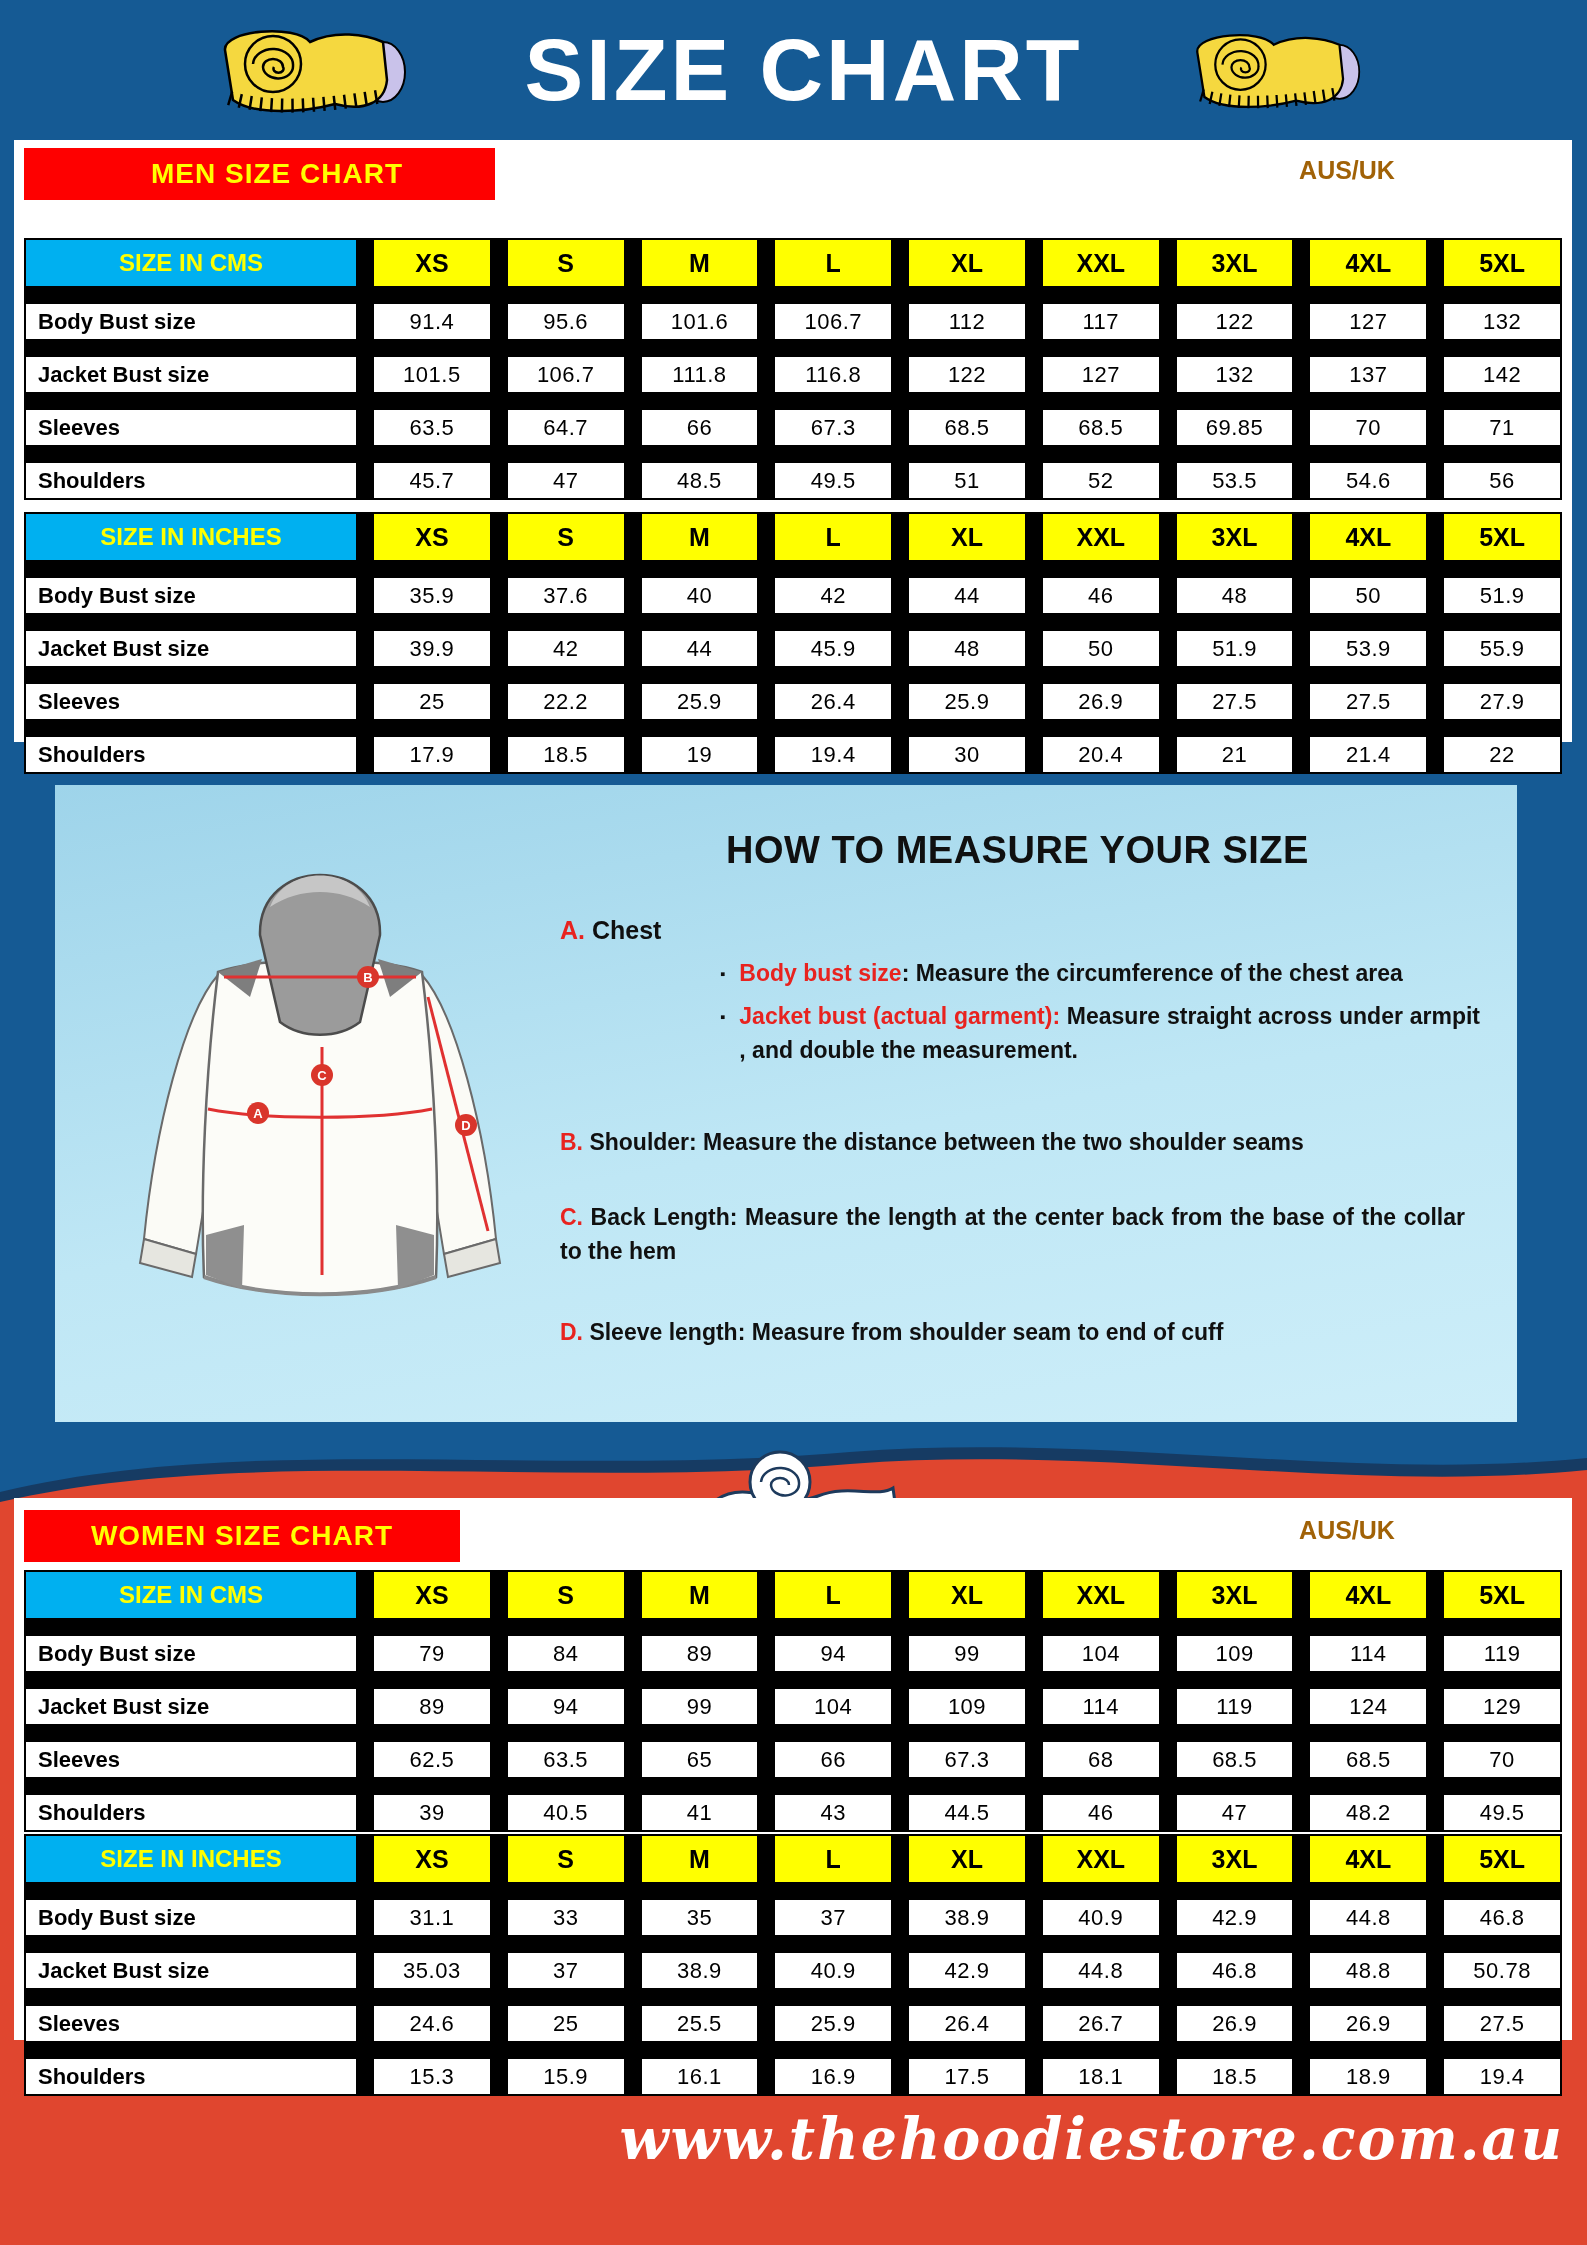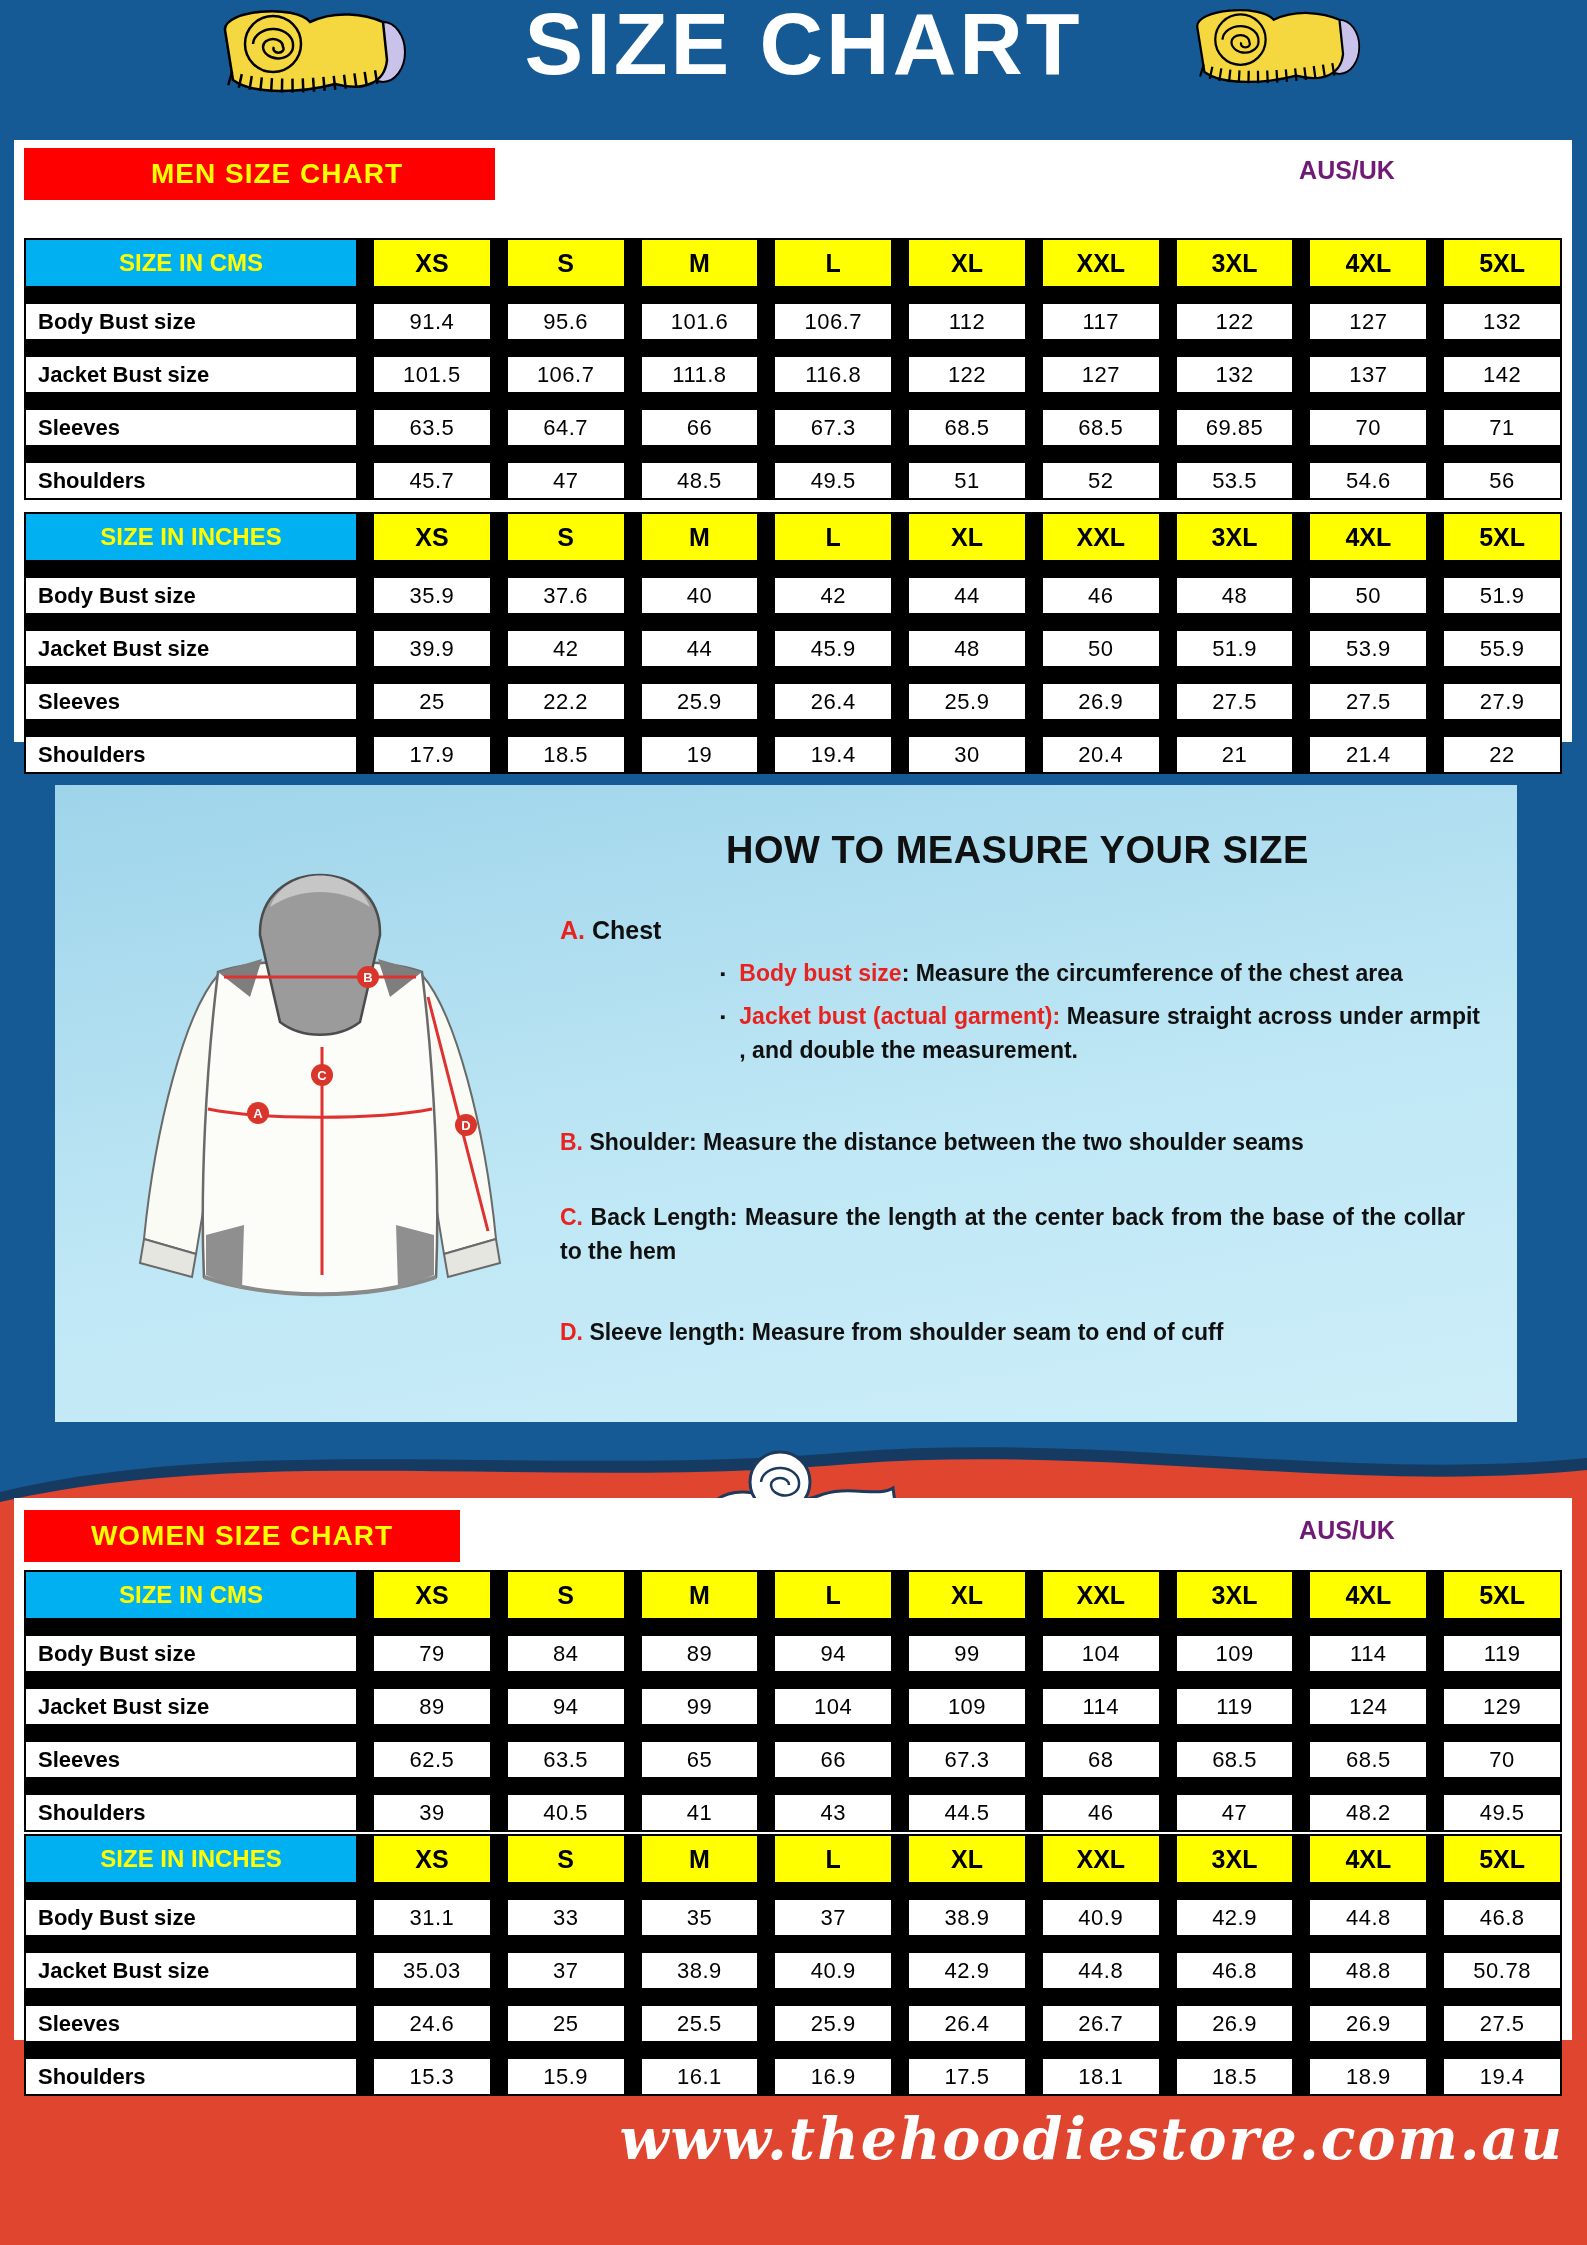--- a/index.html
+++ b/index.html
@@ -3,33 +3,33 @@
 <meta charset="utf-8">
 <style>
   html,body{margin:0;padding:0;}
   body{
     width:1587px;height:2245px;position:relative;overflow:hidden;
     background:#155A94;
     font-family:"Liberation Sans", sans-serif;
   }
   
   .header{position:absolute;top:0;left:0;width:1587px;height:140px;
-    display:flex;justify-content:center;gap:105px;}
+    display:flex;align-items:center;justify-content:center;gap:105px;}
   .header .title{color:#fff;font-size:88px;font-weight:800;letter-spacing:3px;line-height:1;}
   .tape-svg{display:block;}
   
   .panel{position:absolute;left:14px;width:1558px;background:#fff;}
   .panel.men{top:140px;height:602px;}
   .panel.women{top:1498px;height:542px;}
   .chart-tag{position:absolute;left:10px;width:436px;height:52px;background:#FE0000;
     color:#FFFF00;font-weight:bold;font-size:28px;letter-spacing:1px;
     display:flex;align-items:center;justify-content:center;}
   .panel.men .chart-tag{top:8px;padding-left:35px;}
   .panel.women .chart-tag{top:12px;}
-  .ausuk{position:absolute;left:1248px;width:170px;font-weight:bold;font-size:25px;color:#701a75;text-align:center;}
+  .ausuk{position:absolute;left:1248px;width:170px;font-weight:bold;font-size:25px;color:#a16207;text-align:center;}
   .panel.men .ausuk{top:16px;}
   .panel.women .ausuk{top:18px;}
   .sizetable{position:absolute;left:10px;width:1534px;
     display:grid;grid-template-columns:330px repeat(9,1fr);
     grid-template-rows:46px repeat(4,35px);
     background:#000;gap:18px;border:2px solid #000;}
   .panel.men  .sizetable.t-cms{top:98px;}
   .panel.men  .sizetable.t-in{top:372px;}
   .panel.women .sizetable.t-cms{top:72px;}
   .panel.women .sizetable.t-in{top:336px;}

